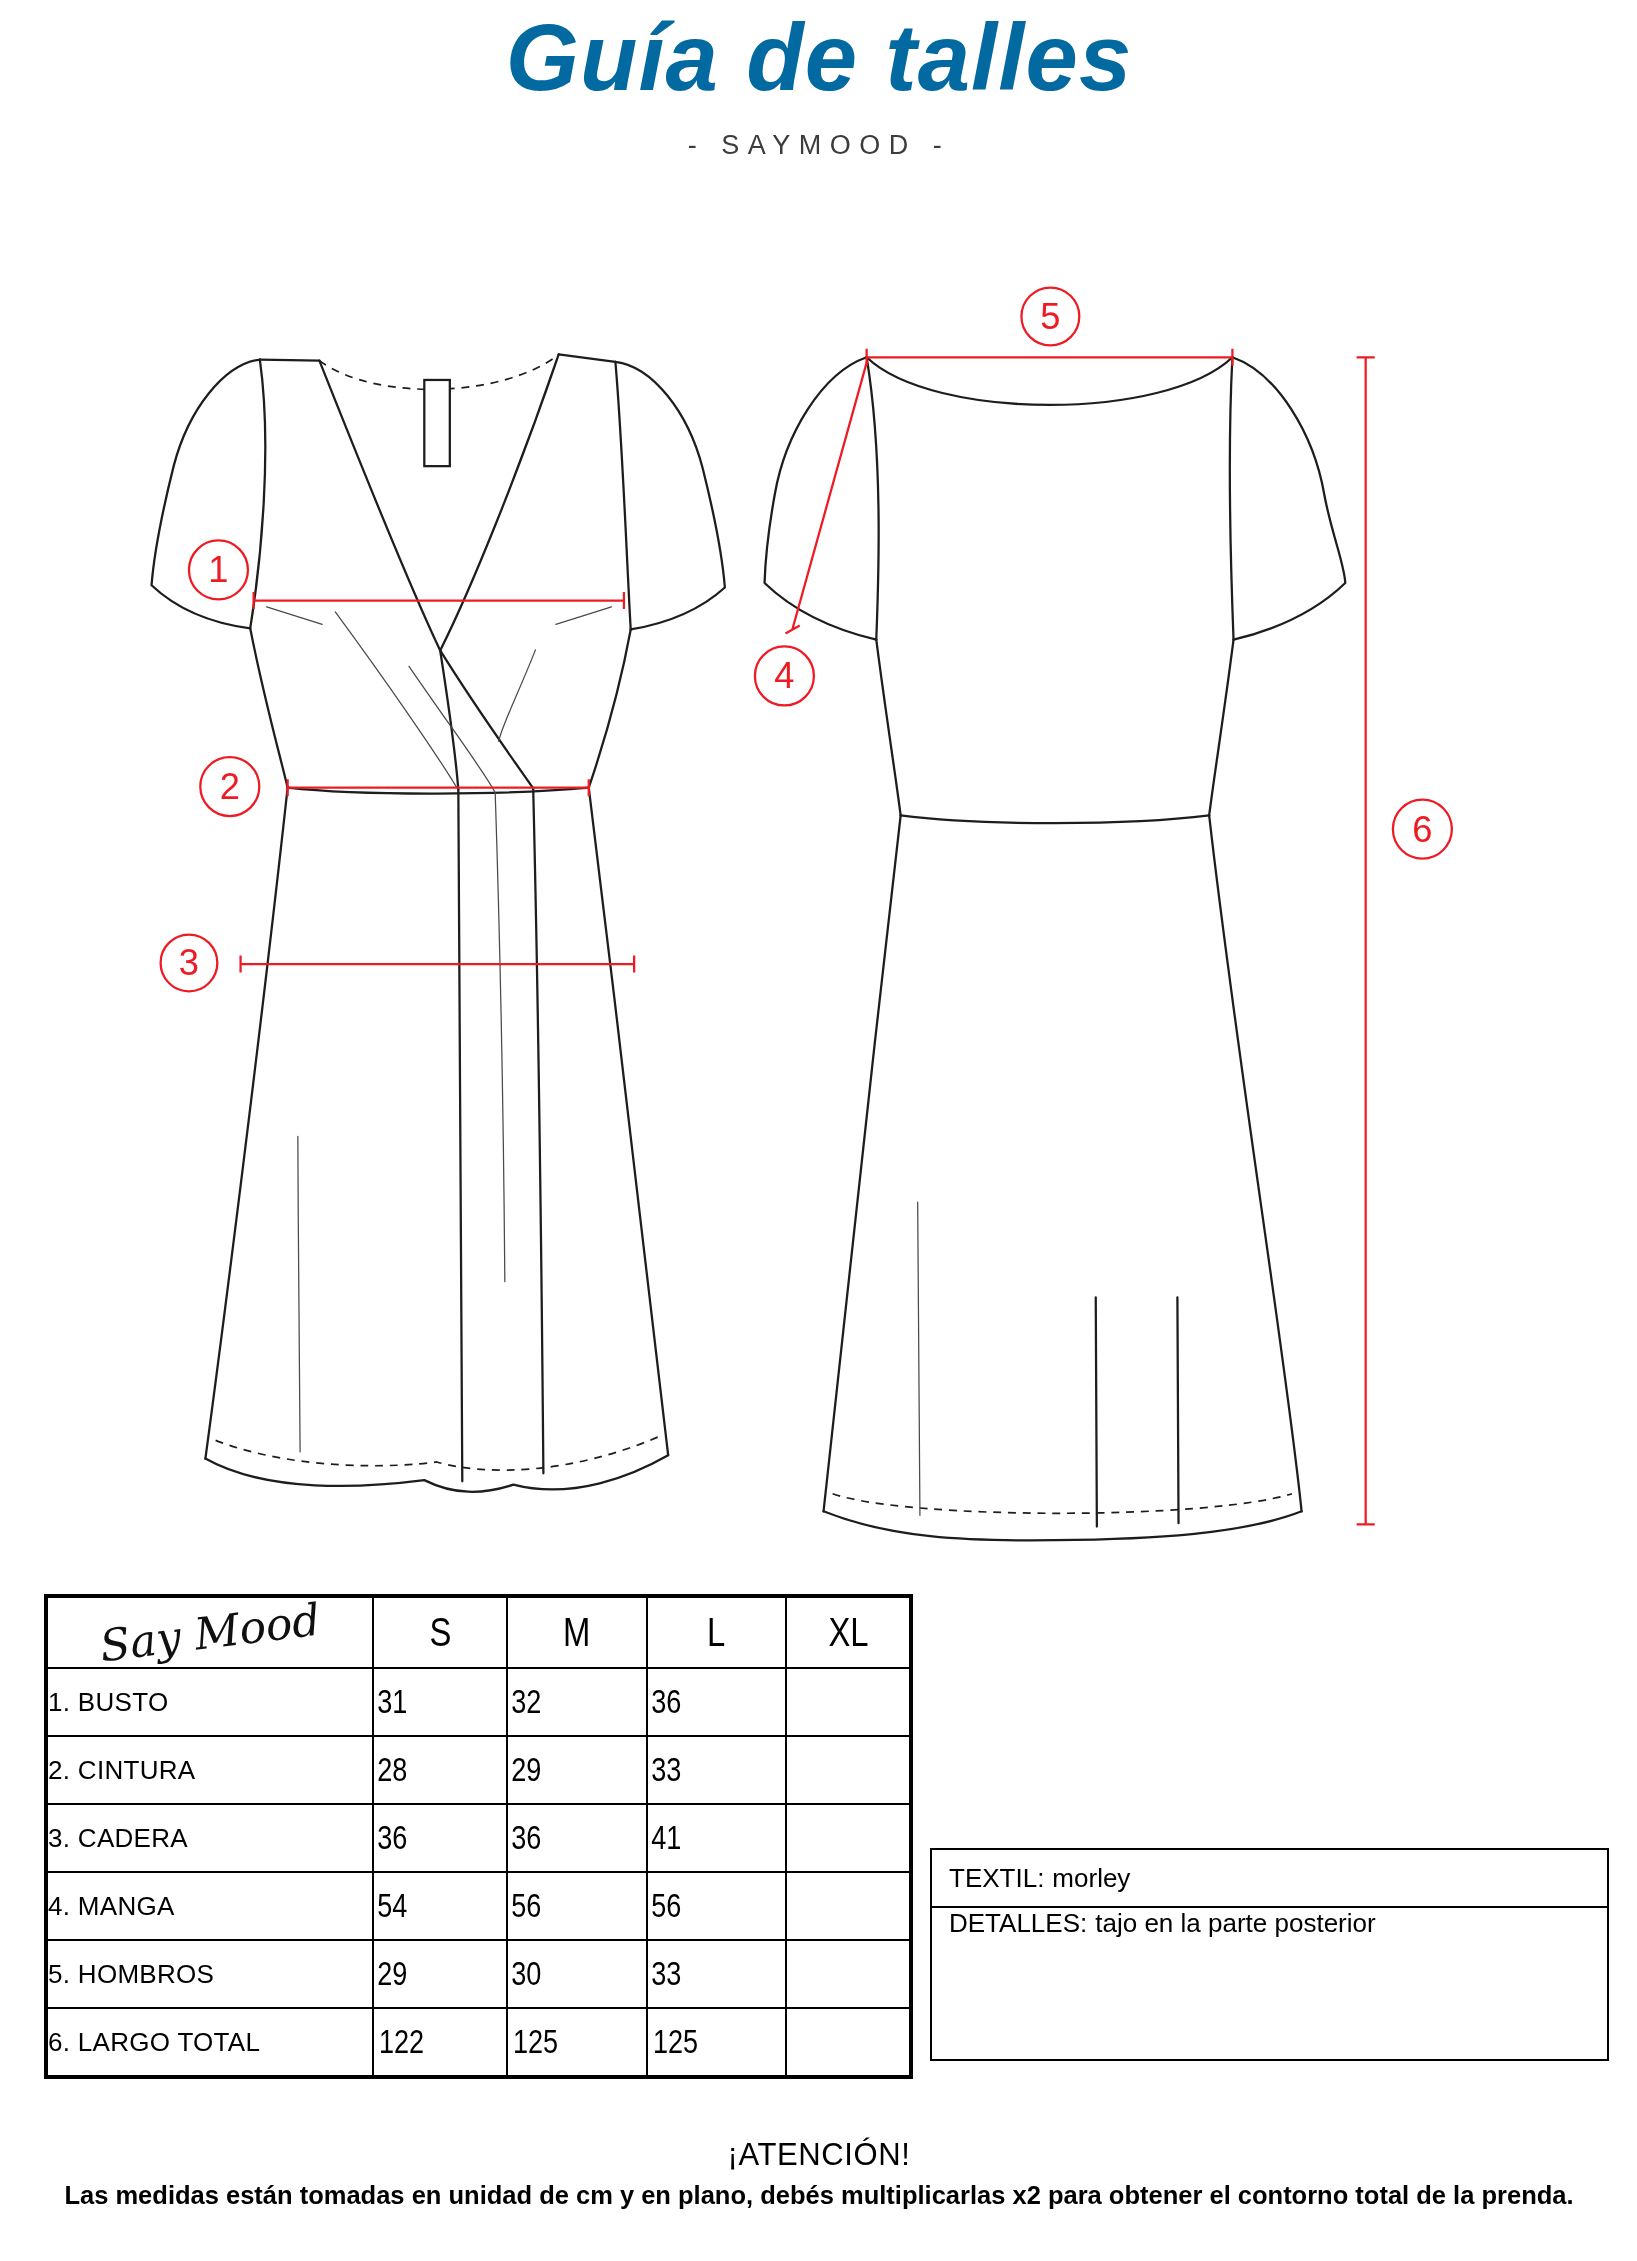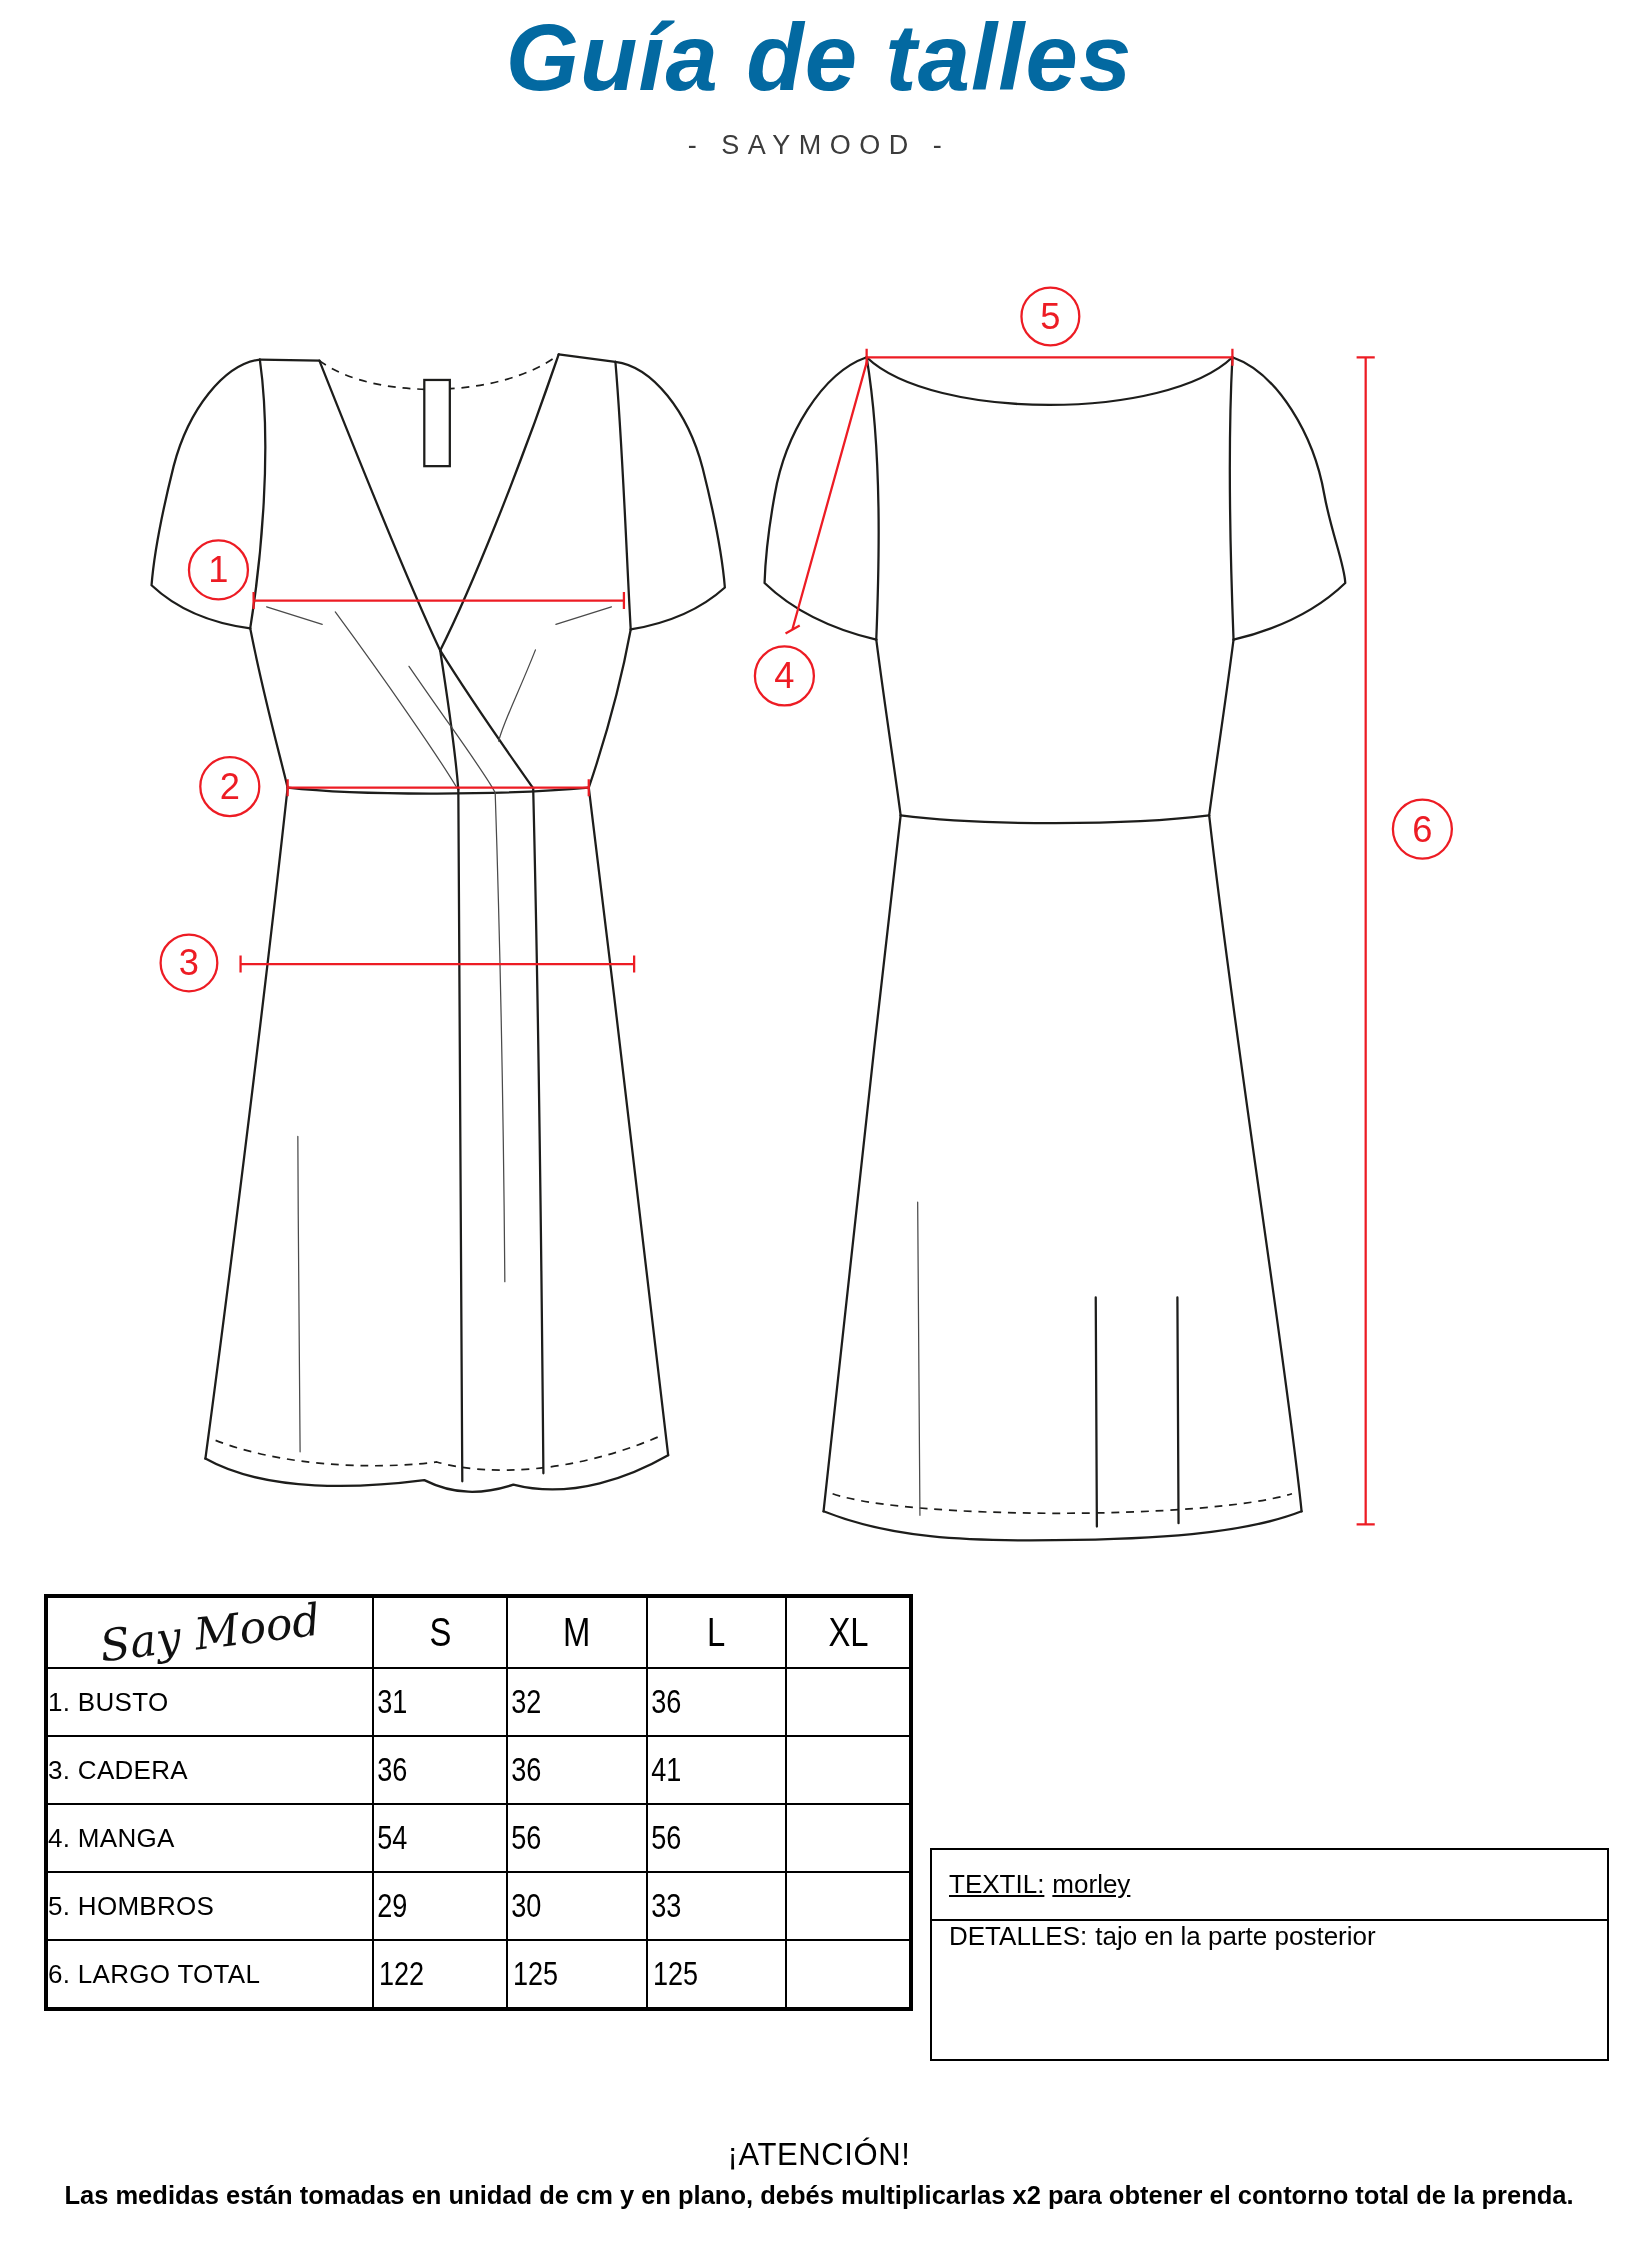--- a/index.html
+++ b/index.html
@@ -42,21 +42,21 @@
     display:block;text-align:center;
     font-family:"DejaVu Serif", serif;font-style:italic;font-size:44px;color:#101010;
     transform:rotate(-7deg);
   }
   
   .details{
     position:absolute;left:930px;top:1848px;width:679px;height:213px;
     border:2.8px solid #000;box-sizing:border-box;background:#fff;
   }
   .details .drow{box-sizing:border-box;padding-left:17px;font-size:26px;display:flex;align-items:center;}
-  .details .drow.r1{height:69px;text-decoration:underline;}
+  .details .drow.r1{height:56px;}
   .details .drow.r2{height:53px;border-top:2.8px solid #000;}
   .details .drow.r3{height:96px;border-top:2.8px solid #000;align-items:flex-start;}
   .details .dlabel{margin-right:8px;}
   
   .warn-heading{
     position:absolute;top:2137px;left:0;width:100%;text-align:center;
     font-size:31px;font-weight:normal;letter-spacing:0.6px;
   }
   .warn-body{
     position:absolute;top:2181px;left:0;width:100%;text-align:center;
@@ -205,20 +205,27 @@
     <td class="sizehead"><span class="cond">XL</span></td>
   </tr>
   <tr class="datarow">
     <td class="rowlabel">1. BUSTO</td>
     <td class="val"><span class="cond">31</span></td>
     <td class="val"><span class="cond">32</span></td>
     <td class="val"><span class="cond">36</span></td>
     <td class="val"><span class="cond"></span></td>
   </tr>
   <tr class="datarow">
+    <td class="rowlabel">2. CINTURA</td>
+    <td class="val"><span class="cond">28</span></td>
+    <td class="val"><span class="cond">29</span></td>
+    <td class="val"><span class="cond">33</span></td>
+    <td class="val"><span class="cond"></span></td>
+  </tr>
+  <tr class="datarow">
     <td class="rowlabel">3. CADERA</td>
     <td class="val"><span class="cond">36</span></td>
     <td class="val"><span class="cond">36</span></td>
     <td class="val"><span class="cond">41</span></td>
     <td class="val"><span class="cond"></span></td>
   </tr>
   <tr class="datarow">
     <td class="rowlabel">4. MANGA</td>
     <td class="val"><span class="cond">54</span></td>
     <td class="val"><span class="cond">56</span></td>

